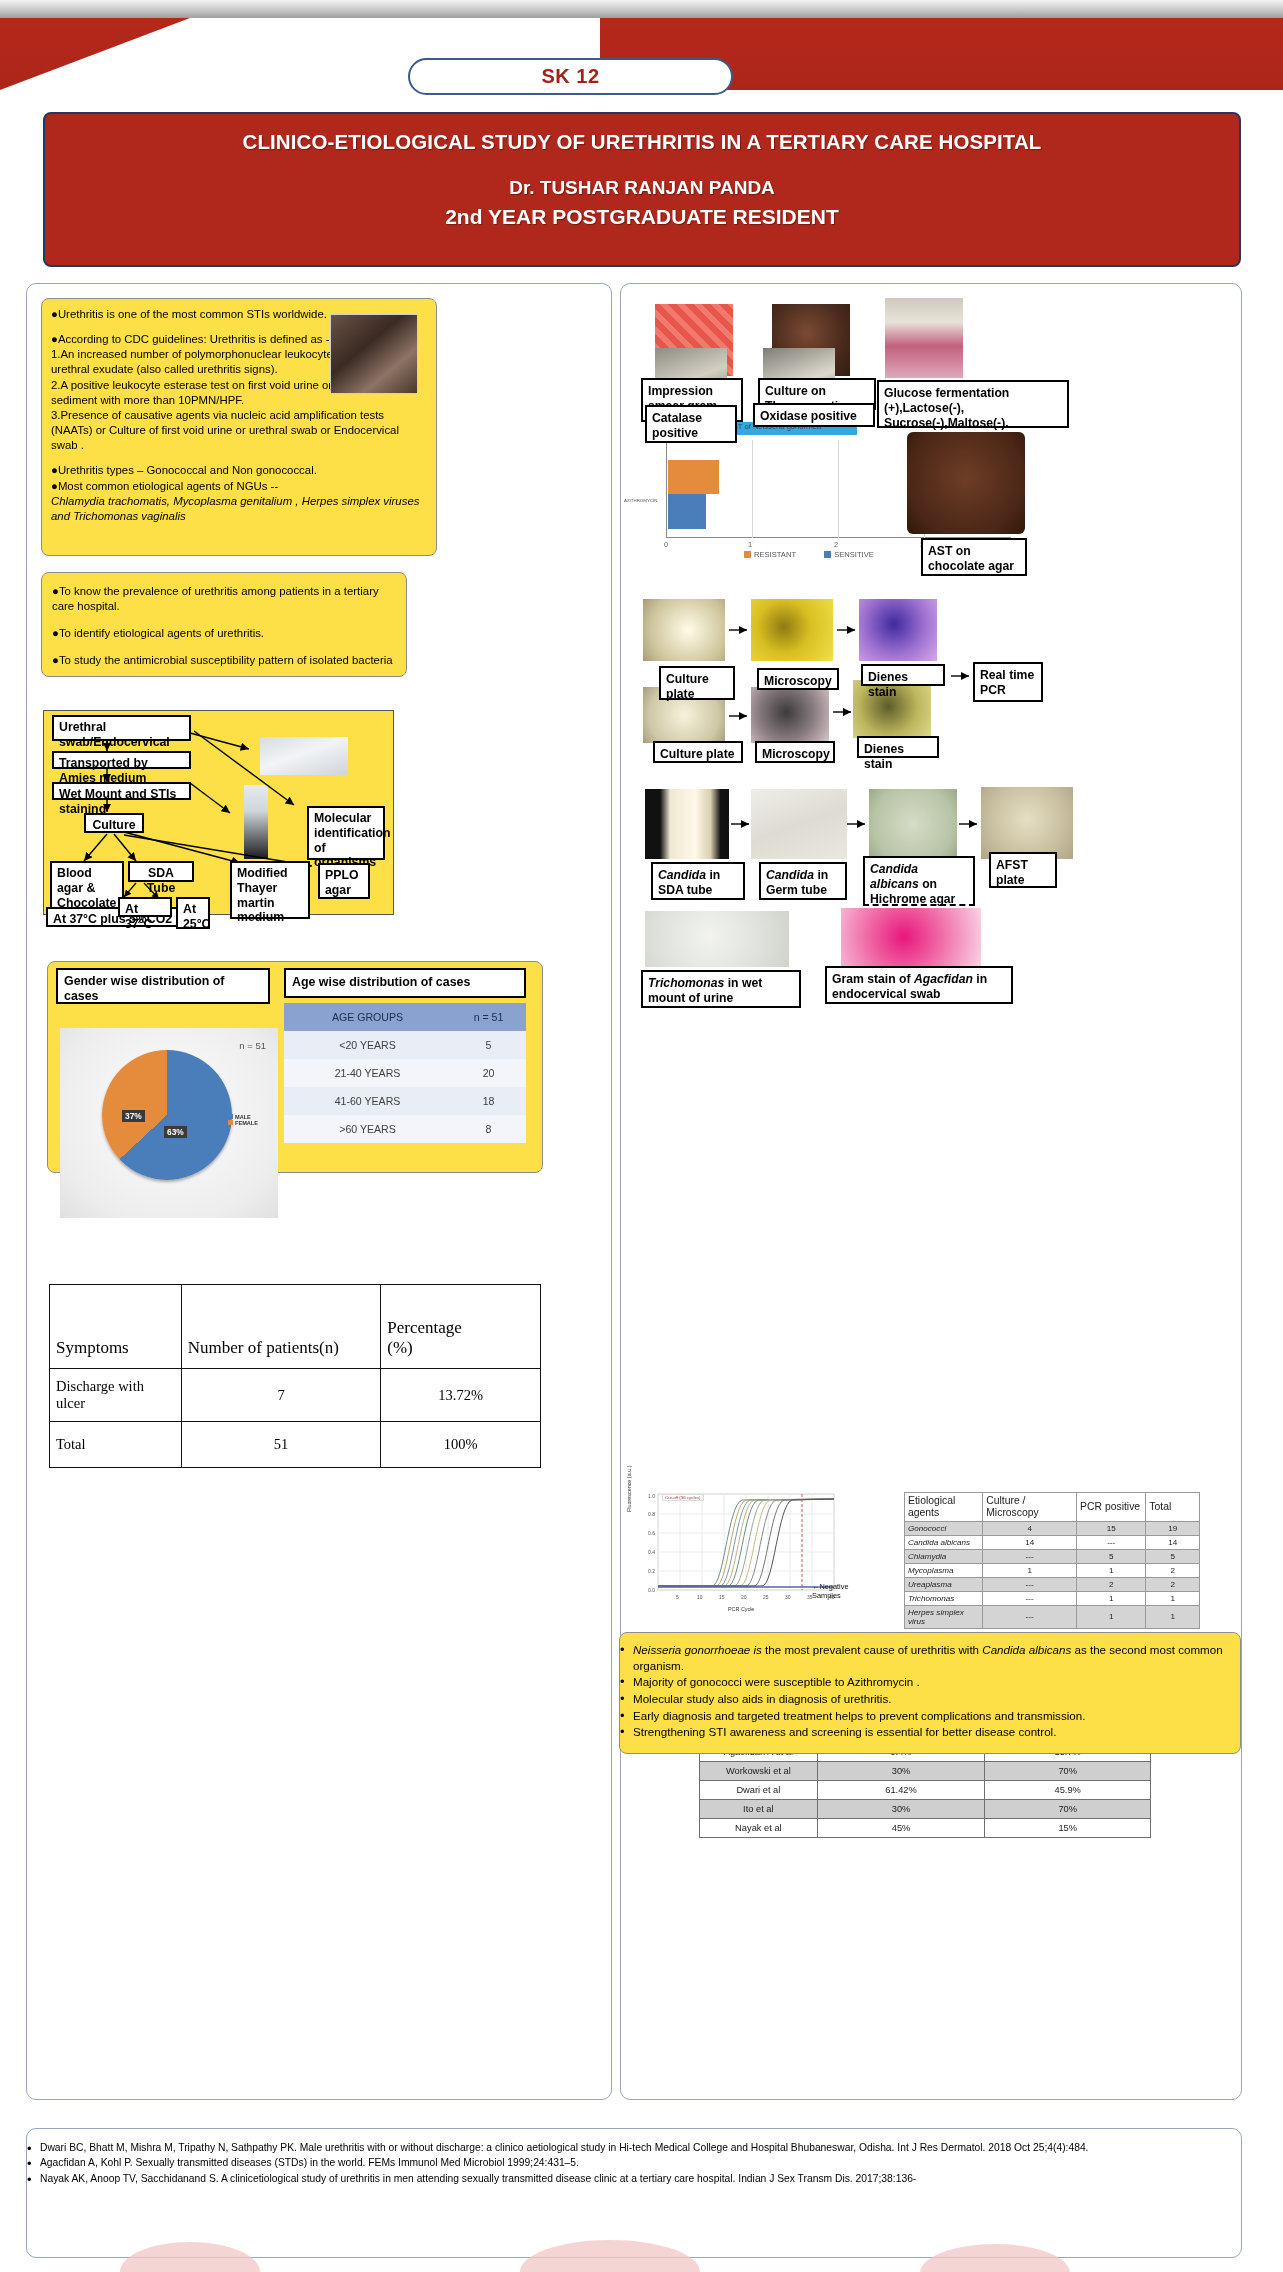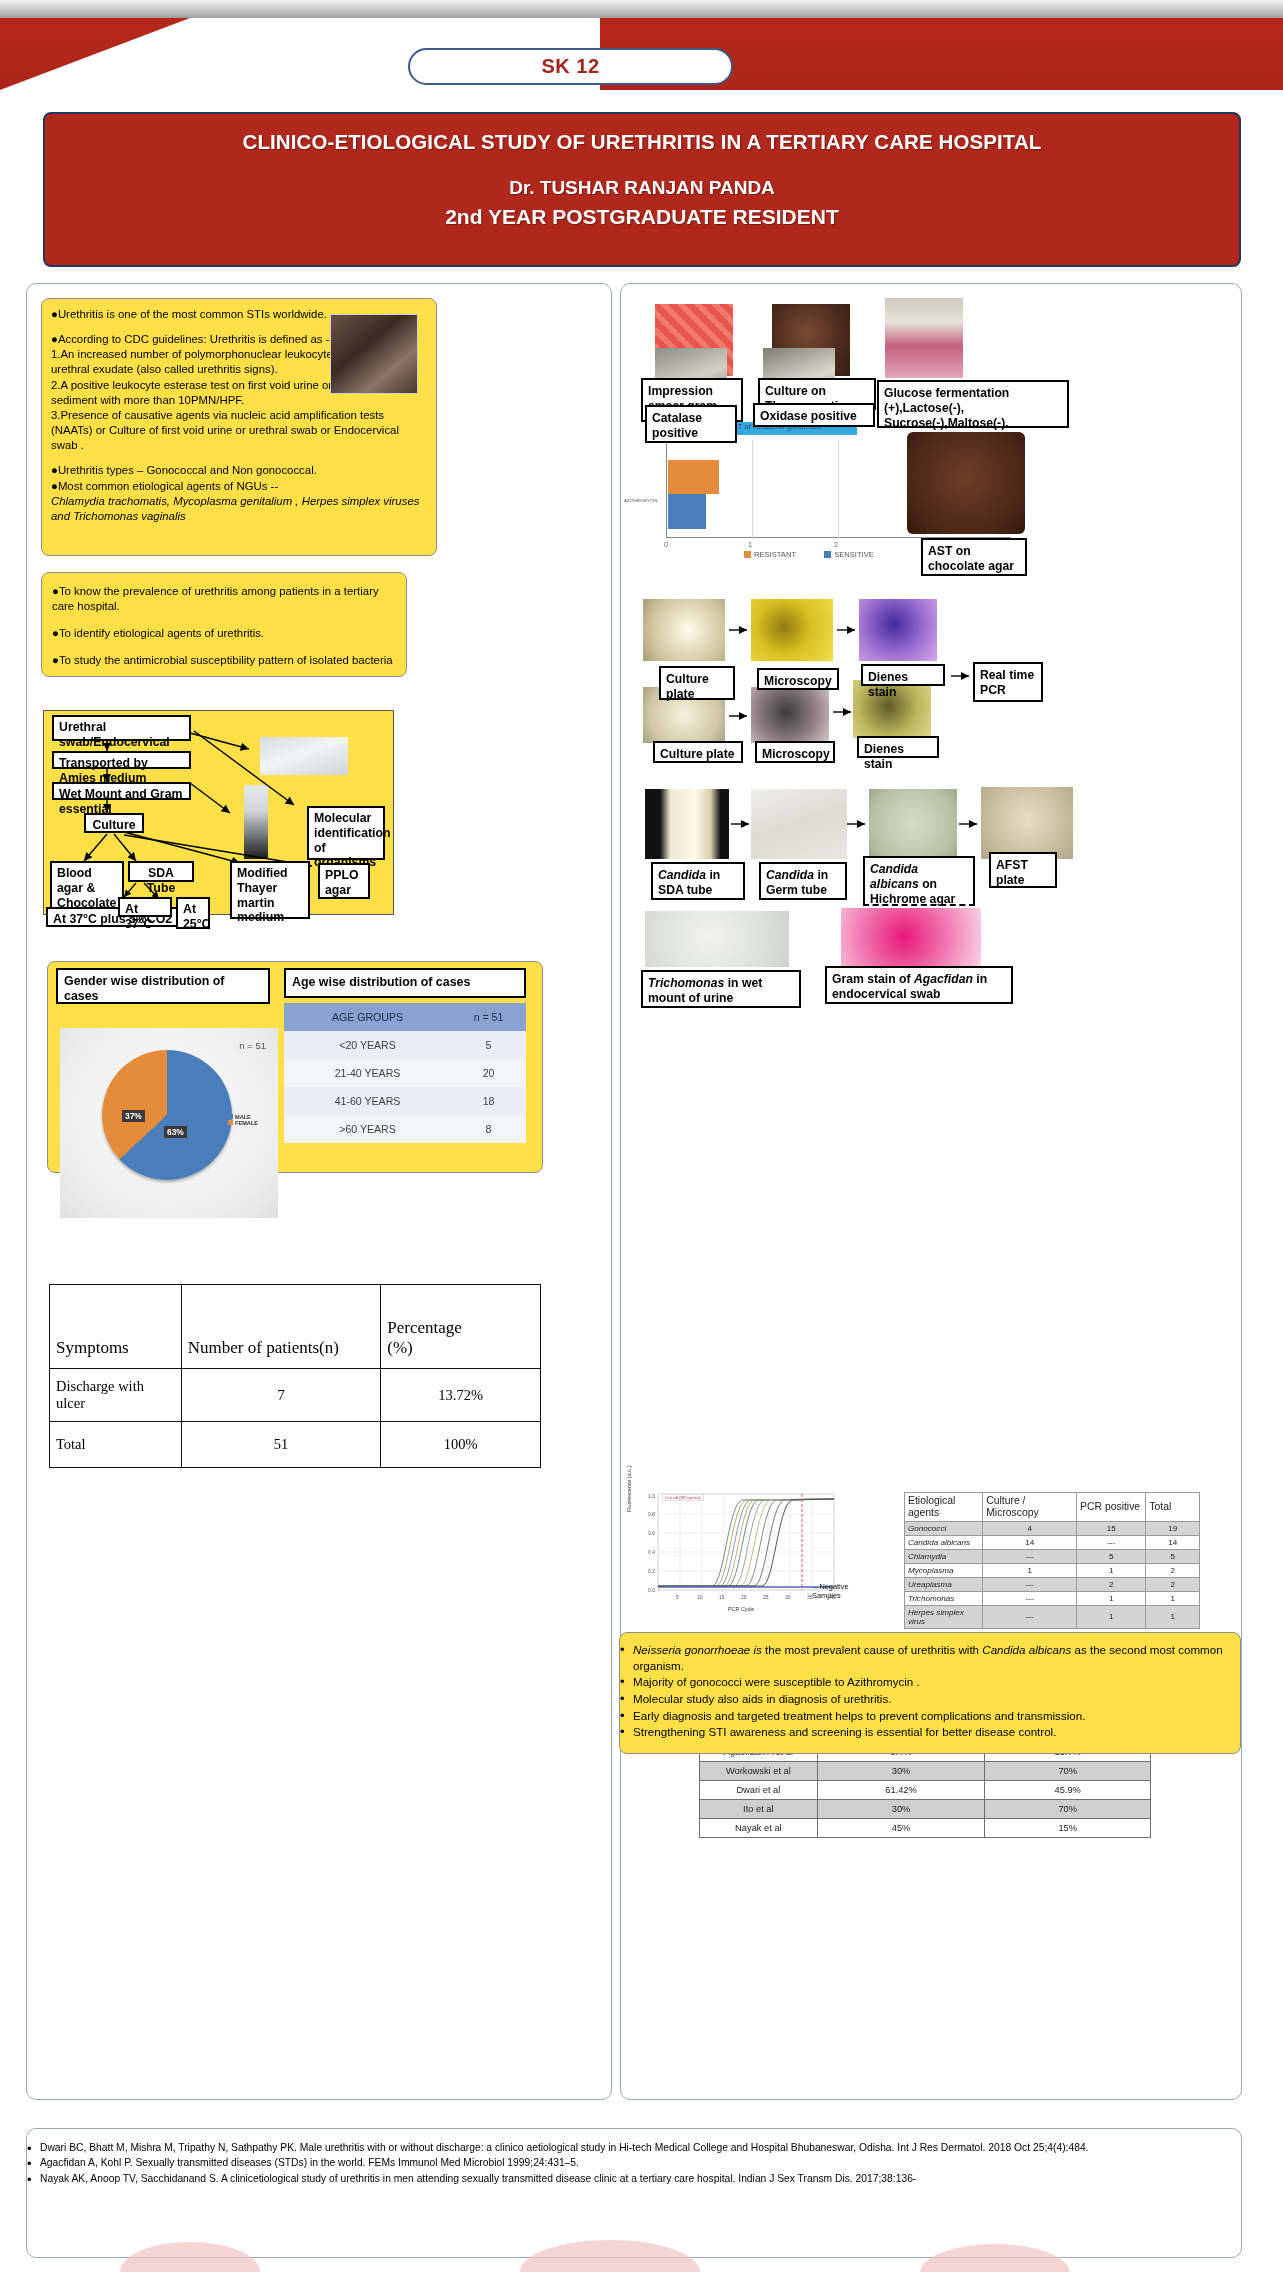--- a/index.html
+++ b/index.html
@@ -31,21 +31,21 @@
     background: #fff;
     clip-path: polygon(12px 175px, 600px 175px, 600px 0px, 200px 0px);
   }
   .diag2 {
     position: absolute; left: 0; top: 18px; width: 300px; height: 175px;
     background: #fff;
     clip-path: polygon(0 72px, 190px 0, 300px 0, 300px 175px, 0 175px);
   }
   
   .sk-pill {
-    position: absolute; left: 408px; top: 48px;
+    position: absolute; left: 408px; top: 58px;
     width: 325px; height: 37px;
     border: 2px solid #3c5a8a; border-radius: 19px;
     background: #fff;
     display: flex; align-items: center; justify-content: center;
     color: #a3221a; font-weight: bold; font-size: 20px; letter-spacing: .5px;
     z-index: 6;
   }
   
   .title-box {
     position: absolute; left: 43px; top: 112px;
@@ -327,21 +327,21 @@
         <line x1="146" y1="72" x2="186" y2="102" stroke="#000" stroke-width="1.4" marker-end="url(#ah)"></line>
       </svg>
 
       <div class="fbox" style="left:8px; top:4px; width:139px; height:26px;">
         <span>Urethral swab/Endocervical swab</span>
       </div>
       <div class="fbox" style="left:8px; top:40px; width:139px; height:18px;">
         <span>Transported by Amies medium</span>
       </div>
       <div class="fbox" style="left:8px; top:71px; width:139px; height:18px;">
-        <span>Wet Mount and Gram essential</span>
+        <span>Wet Mount and STIs staining</span>
       </div>
       <div class="fbox" style="left:40px; top:102px; width:60px; height:20px; text-align:center;">
         <span>Culture</span>
       </div>
       <div class="fbox" style="left:263px; top:95px; width:78px; height:54px;">
         <span>Molecular identification of organisms</span>
       </div>
       <div class="fbox" style="left:6px; top:150px; width:74px; height:58px;">
         <span>Blood agar &amp; Chocolate agar</span>
       </div>

